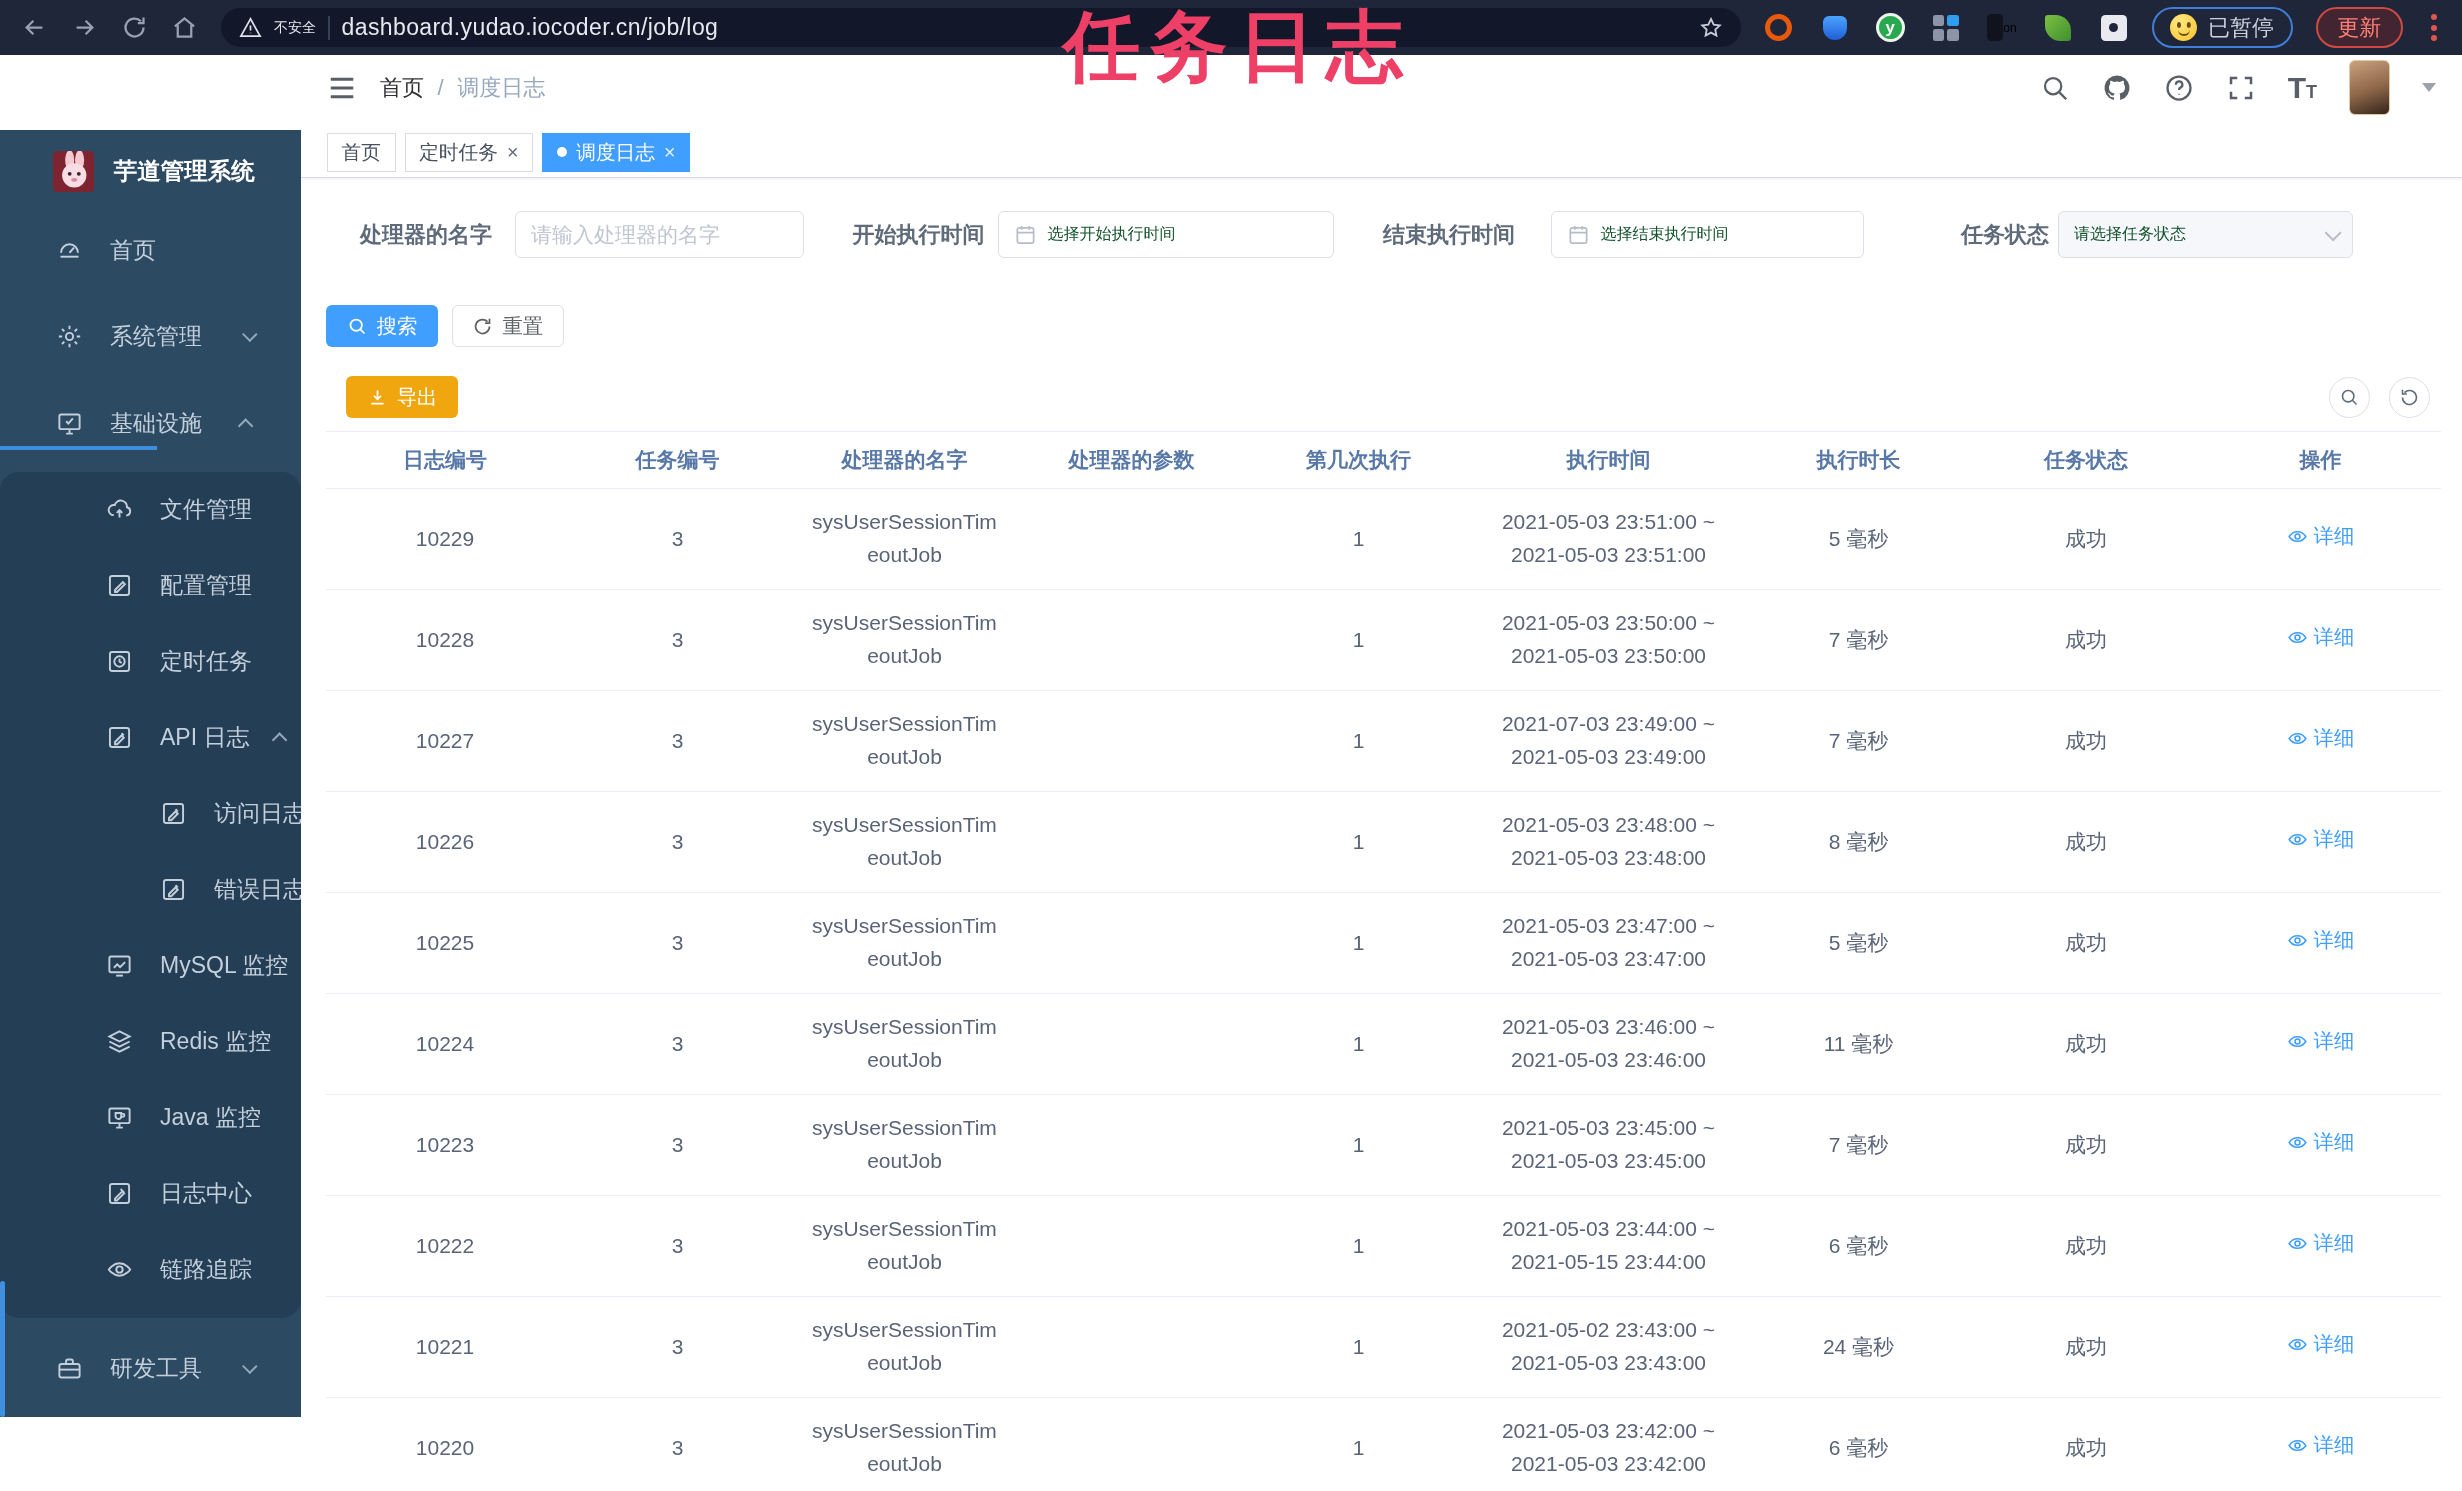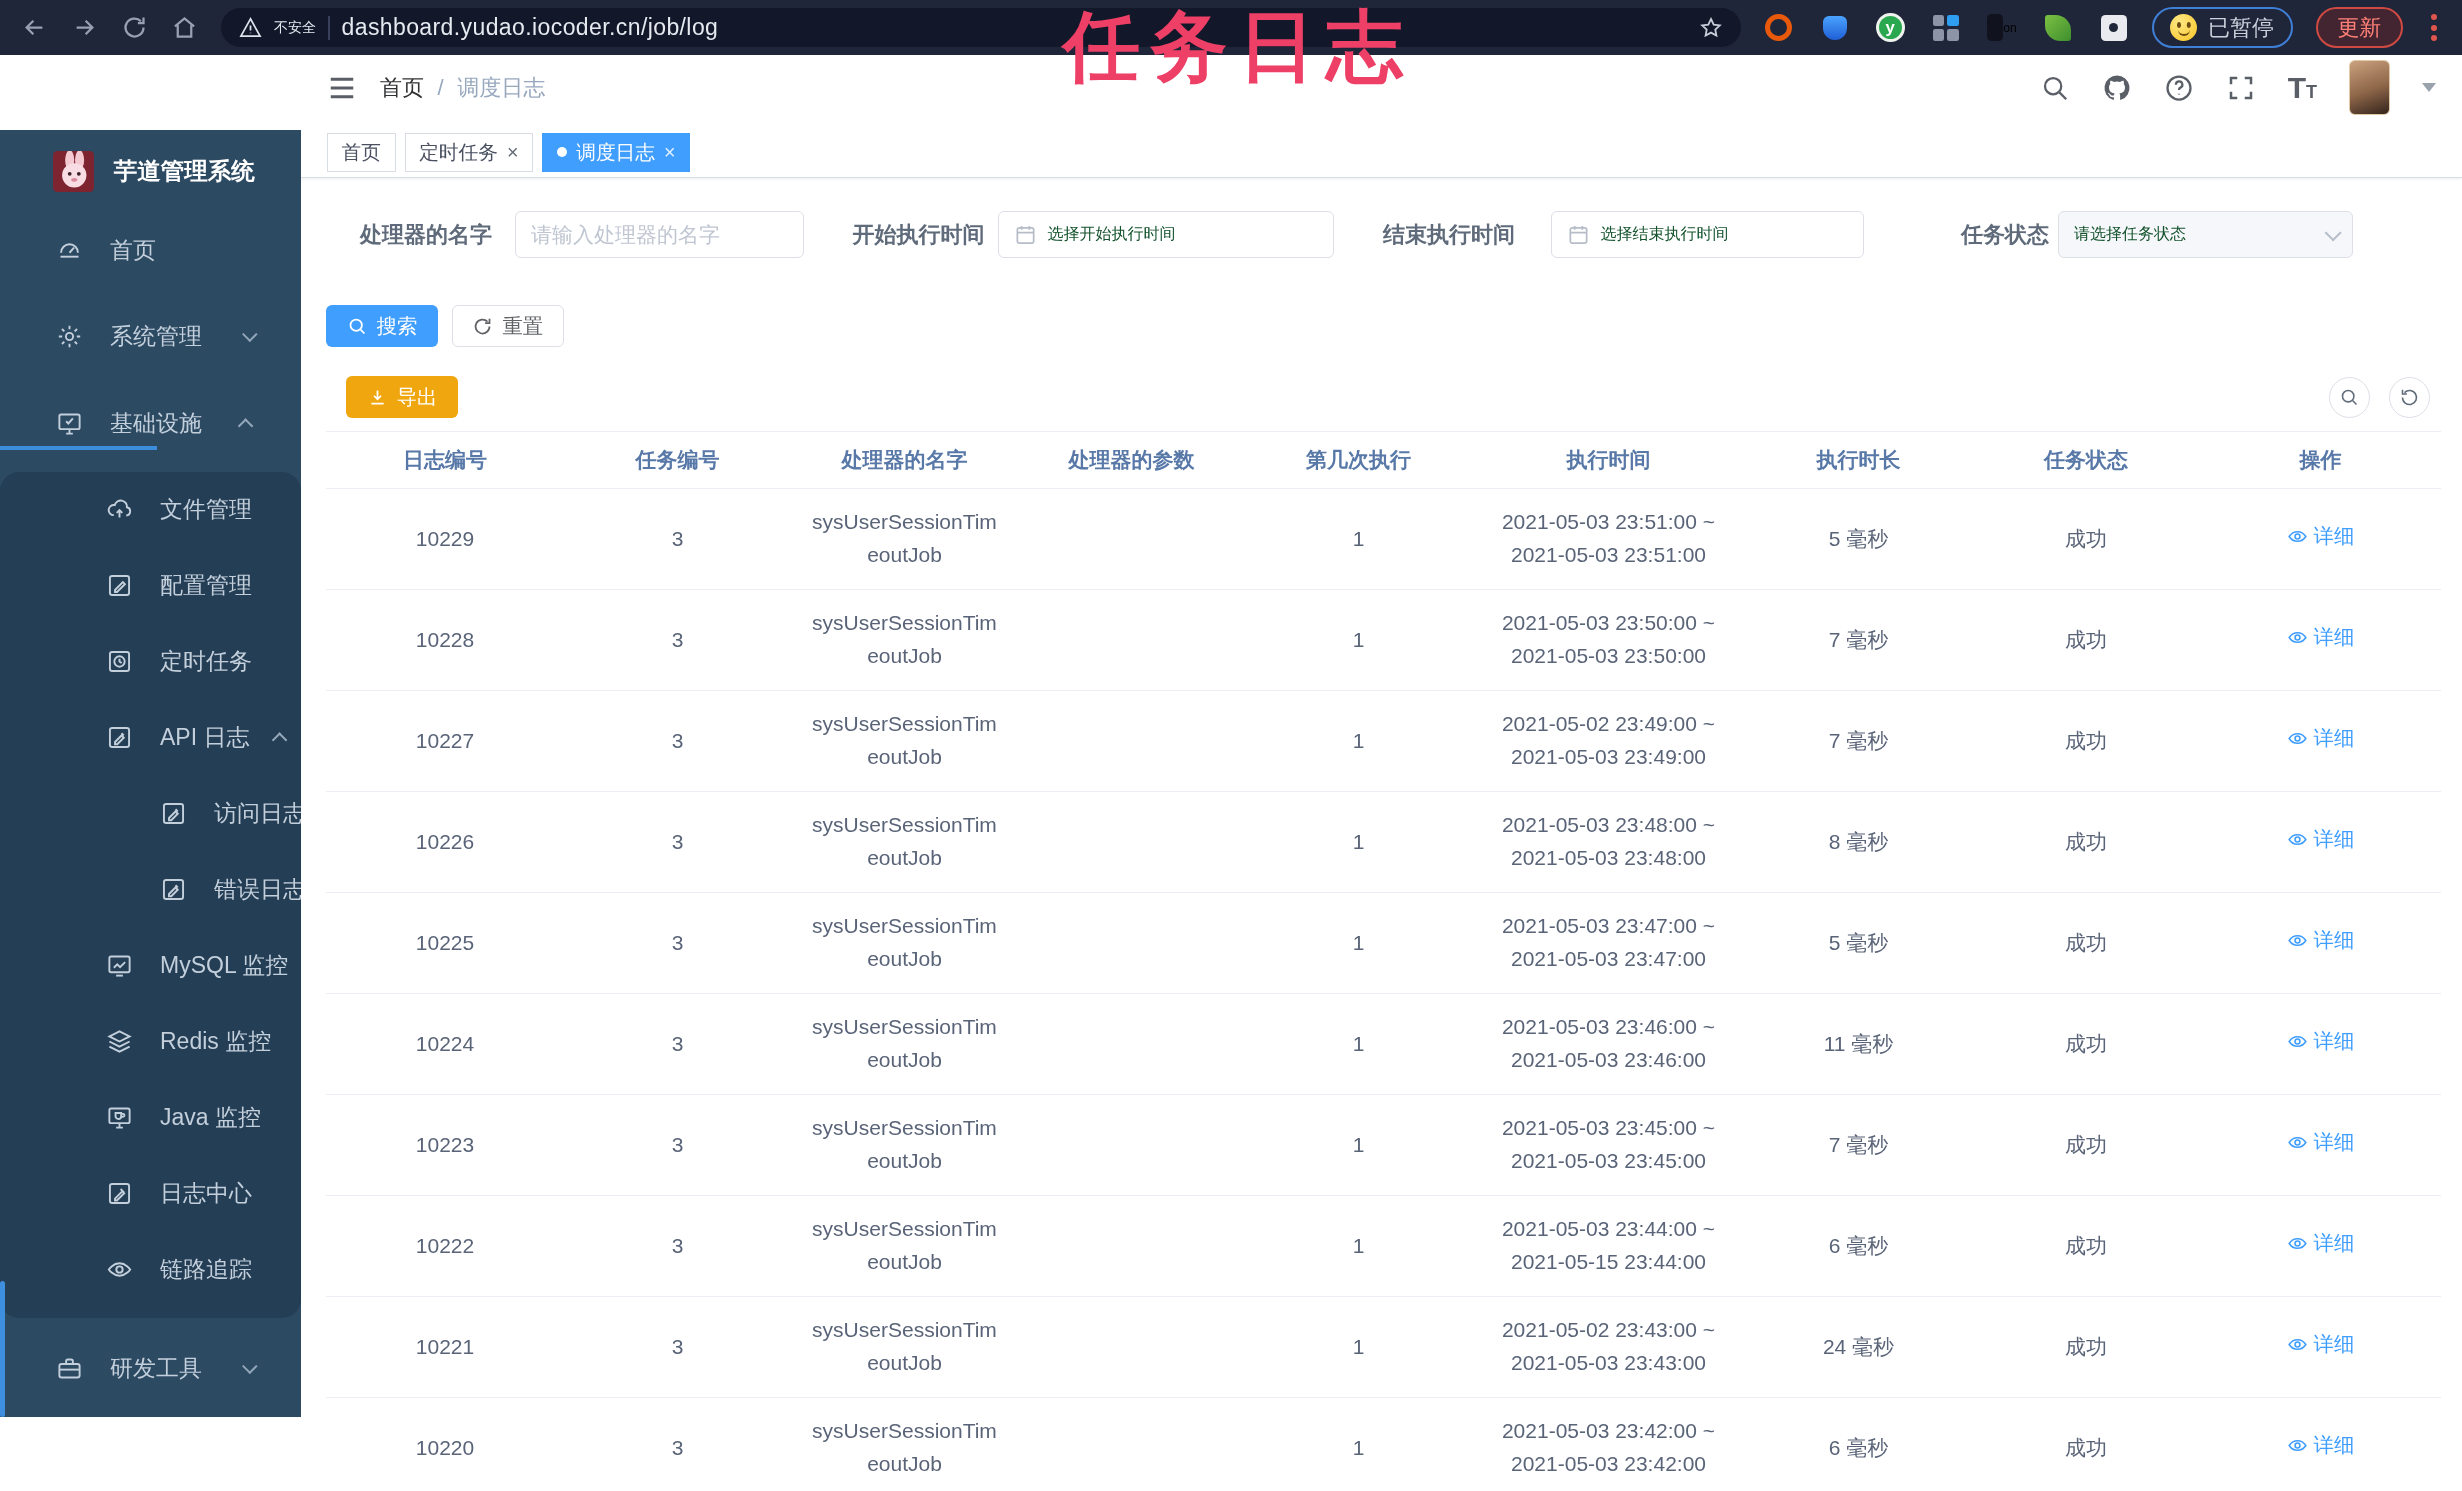--- a/index.html
+++ b/index.html
@@ -556,21 +556,21 @@
                 <div>sysUserSessionTim</div>
                 <div>eoutJob</div>
               </div>
               <div class="td">
                 <div></div>
               </div>
               <div class="td">
                 <div>1</div>
               </div>
               <div class="td">
-                <div>2021-05-02 23:49:00 ~</div>
+                <div>2021-07-03 23:49:00 ~</div>
                 <div>2021-05-03 23:49:00</div>
               </div>
               <div class="td">
                 <div>7 毫秒</div>
               </div>
               <div class="td">
                 <div>成功</div>
               </div>
               <div class="td"><span class="detail-link">
                   <svg viewBox="0 0 24 24" fill="none" stroke="currentColor" stroke-width="1.8">

